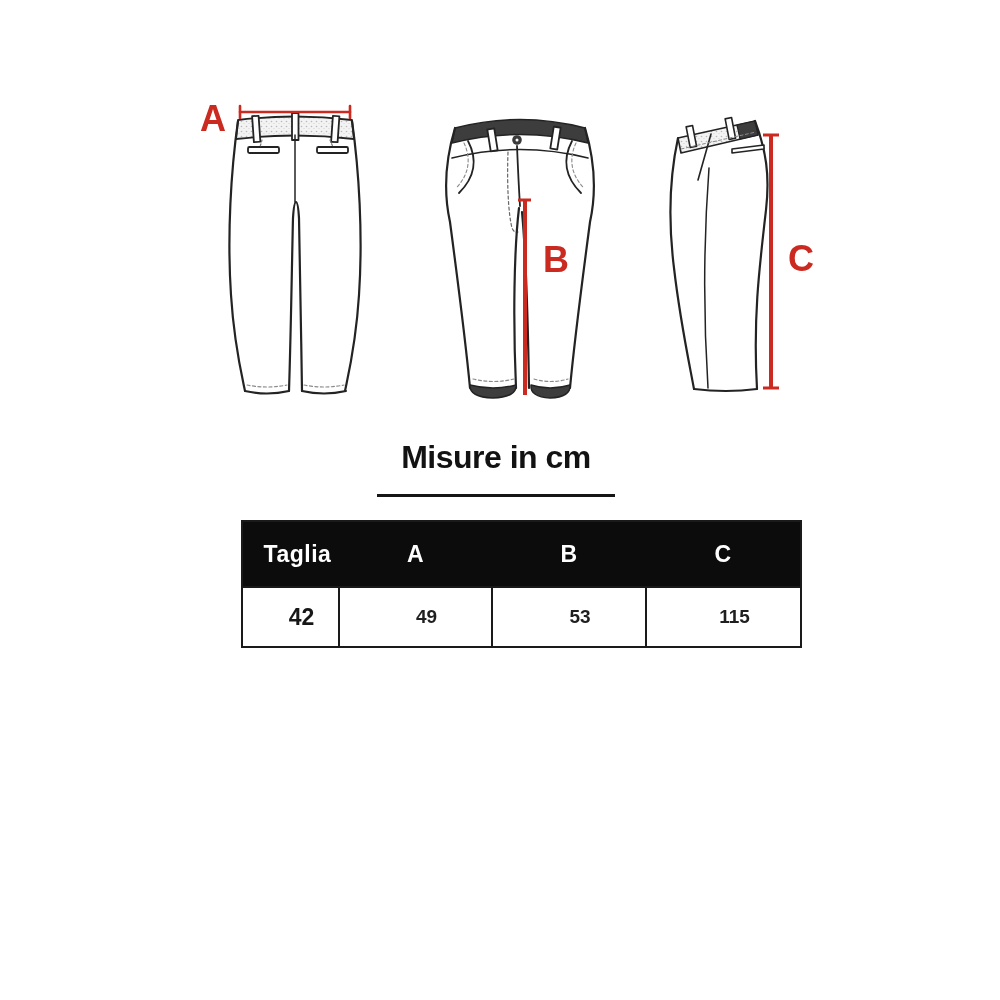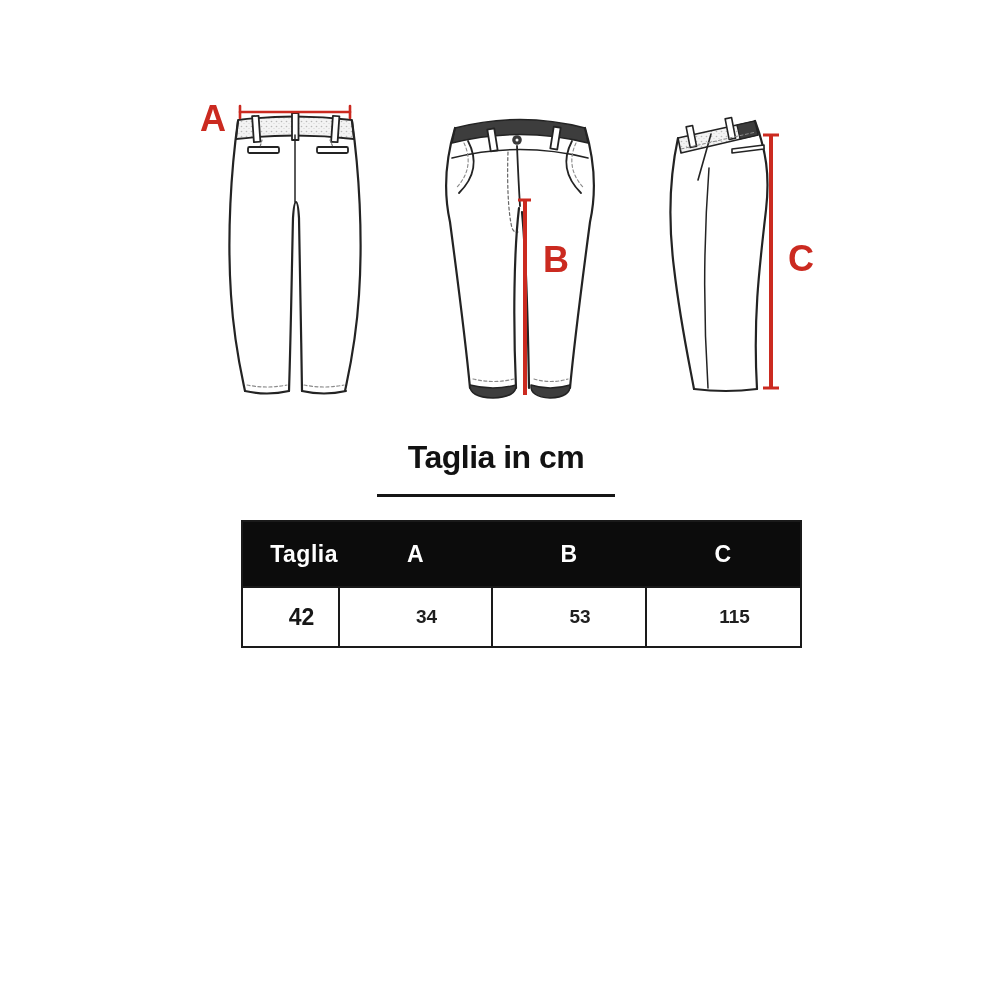--- a/index.html
+++ b/index.html
@@ -60,21 +60,21 @@
     background: #0c0c0c;
     color: #ffffff;
     height: 62px;
     font-size: 23px;
     font-weight: 800;
     text-align: center;
     border: none;
     letter-spacing: 0.5px;
   }
   .size-table th.first {
-    text-align: right;
+    text-align: center;
     padding-left: 14px;
   }
   .size-table td {
     border: 2px solid #1a1a1a;
     height: 56px;
     text-align: center;
     vertical-align: middle;
     color: #1f1f1f;
     font-weight: 700;
     font-size: 19px;
@@ -195,21 +195,21 @@
 
     <g>
       <line x1="763" y1="135" x2="779" y2="135" stroke="#cb2a20" stroke-width="3"></line>
       <rect x="769" y="135" width="4" height="253" fill="#cb2a20"></rect>
       <line x1="763" y1="388" x2="779" y2="388" stroke="#cb2a20" stroke-width="3"></line>
     </g>
     <text class="meas-label" x="801" y="271" text-anchor="middle">C</text>
   </svg>
 
   <div class="title-wrap">
-    <h1 class="page-title">Taglia in cm</h1>
+    <h1 class="page-title">Misure in cm</h1>
     <div class="title-underline"></div>
   </div>
 
   <table class="size-table">
     <colgroup>
       <col class="c0">
         <col class="c1">
         <col class="c2">
         <col class="c3">
     </colgroup>
@@ -217,20 +217,20 @@
       <tr>
         <th class="first">Taglia</th>
         <th>A</th>
         <th>B</th>
         <th>C</th>
       </tr>
     </thead>
     <tbody>
       <tr>
         <td class="size">42</td>
-        <td>34</td>
+        <td>49</td>
         <td>53</td>
         <td>115</td>
       </tr>
     </tbody>
   </table>
 
 </div>
 
 </body></html>

